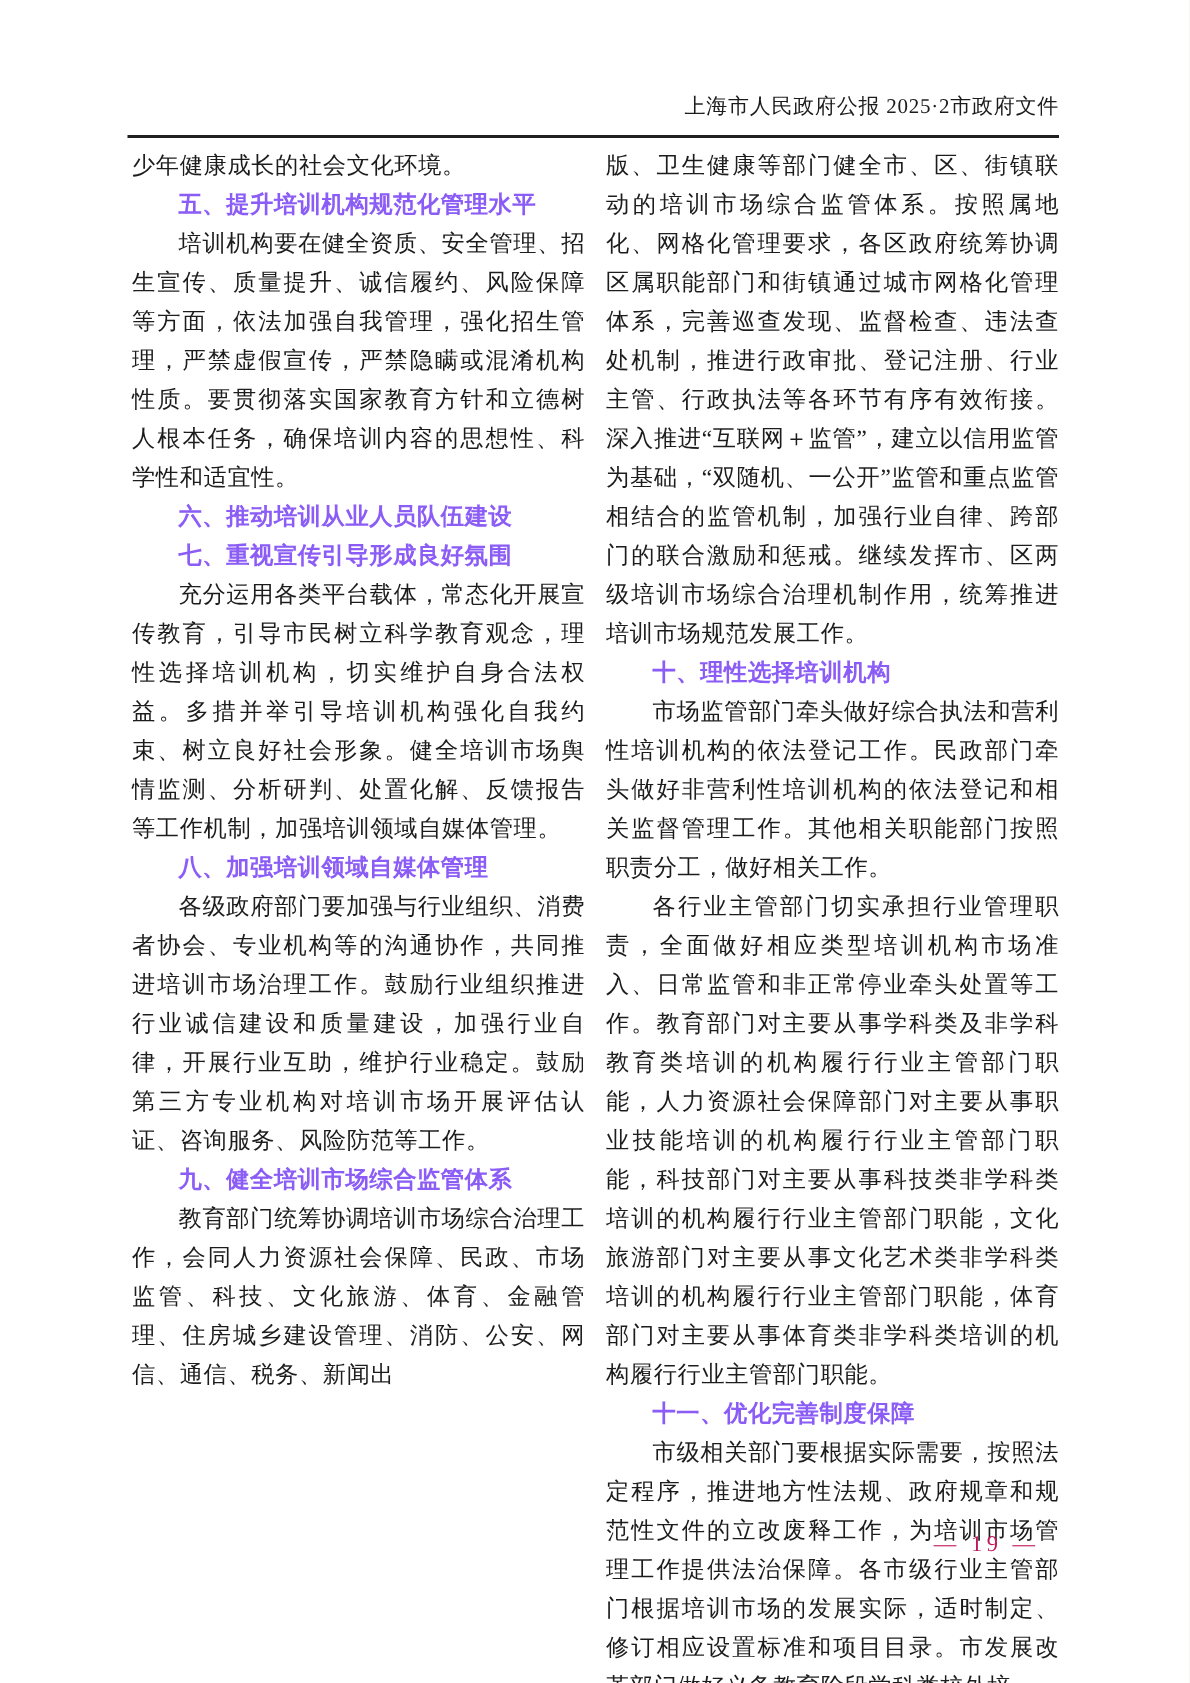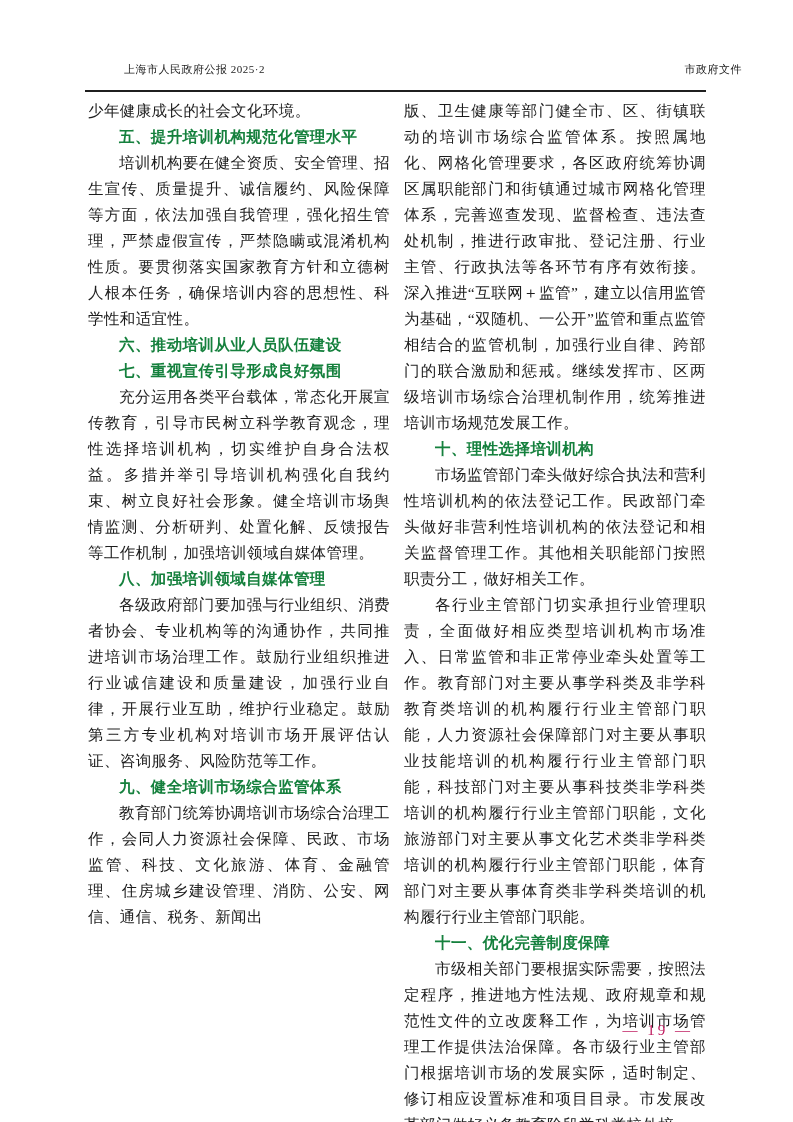--- a/index.html
+++ b/index.html
@@ -16,25 +16,24 @@
     overflow: hidden;
     color: #1c1c1c;
     font-family: "Liberation Serif", "DejaVu Serif", serif;
   }
   .header {
     position: absolute;
     top: 62px;
     left: 88px;
     width: 618px;
     display: flex;
-    justify-content: space-between;
-    font-size: 11px;
+    justify-content: flex-end;
+    font-size: 14px;
     letter-spacing: 0.5px;
     color: #1c1c1c;
-    margin-left: 36px;
   }
   .header-rule {
     position: absolute;
     top: 90px;
     left: 85px;
     width: 621px;
     border-top: 2px solid #1f1f1f;
   }
   .content {
     position: absolute;
@@ -60,21 +59,21 @@
     text-indent: 2em;
   }
   .cont {
     text-indent: 0;
   }
   .heading {
     text-indent: 2em;
     font-size: 15.5px;
     font-weight: 700;
     font-family: "Liberation Sans", "DejaVu Sans", sans-serif;
-    color: #15803d;
+    color: #8b5cf6;
   }
   .footer {
     position: absolute;
     top: 1022px;
     right: 100px;
     font-size: 15px;
     letter-spacing: 3px;
     color: #be185d;
   }
 </style>

